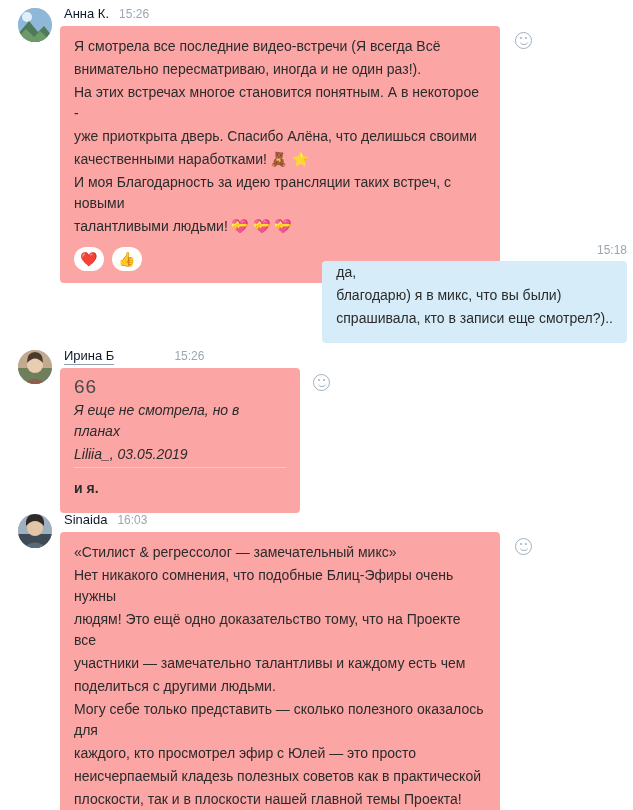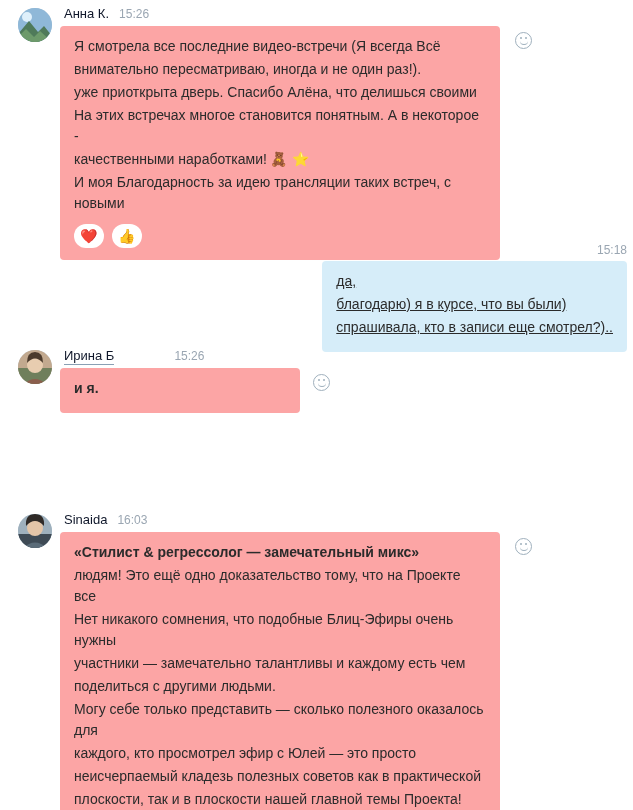--- a/index.html
+++ b/index.html
@@ -119,26 +119,25 @@
   .out-time {
     text-align: right;
     padding-right: 18px;
     font-size: 12px;
     color: #9aa6b2;
   }
   .bubble-out {
     margin-top: 4px;
     background: #d6edf9;
     border-radius: 4px;
-    padding: 10px 14px 12px 14px;
+    padding: 1px 14px 12px 14px;
     color: #2b2b2b;
     font-size: 14px;
     line-height: 21px;
     max-width: 320px;
-    text-decoration: underline;
   }
   .bubble-out p { margin: 0 0 2px 0; }
 
   
   .quote {
     font-size: 14px;
     line-height: 21px;
   }
   .quote-marks {
     font-size: 19px;
@@ -157,21 +156,21 @@
     color: #2b2b2b;
     margin: 0 0 10px 0;
   }
   .quote-rule {
     border: 0;
     border-top: 1px solid #cdd6de;
     margin: 0 0 10px 0;
   }
   .quote-reply { margin: 0; font-weight: bold; }
 
-  .strong-line { font-weight: bold; }
+  .strong-line { font-weight: normal; }
 
   .name-underline {
     display: inline-block;
     border-bottom: 1px solid #8aa0b4;
     padding-bottom: 1px;
   }
 </style>
 </head>
 <body>
 
@@ -190,43 +189,44 @@
 
     <div class="in-block">
       <div class="meta">
         <span class="author">Анна К.</span>
         <span class="time">15:26</span>
       </div>
 
       <div class="bubble-in" style="width:440px;">
         <p>Я смотрела все последние видео-встречи (Я всегда Всё</p>
         <p>внимательно пересматриваю, иногда и не один раз!).</p>
+        <p>На этих встречах многое становится понятным. А в некоторое -</p>
         <p>уже приоткрыта дверь. Спасибо Алёна, что делишься своими</p>
-        <p>На этих встречах многое становится понятным. А в некоторое -</p>
         <p>качественными наработками! 🧸 ⭐</p>
         <p>И моя Благодарность за идею трансляции таких встреч, с новыми</p>
+        <p>талантливыми людьми! 💝 💝 💝</p>
 
         <div class="reactions">
           <div class="reaction">❤️</div>
           <div class="reaction">👍</div>
         </div>
       </div>
 
       <div class="react-smiley" style="left:515px; top:26px;">
           <i></i>
         </div>
     </div>
   </div>
 
   <div style="position:absolute; top:243px; left:12px; width:633px;">
     <div class="out-time">15:18</div>
     <div class="out-wrap">
       <div class="bubble-out">
         <p>да,</p>
-        <p>благодарю) я в курсе, что вы были)</p>
+        <p>благодарю) я в микс, что вы были)</p>
         <p>спрашивала, кто в записи еще смотрел?)..</p>
       </div>
     </div>
   </div>
 
   <div class="msg-row" style="position:absolute; top:348px; left:0; width:505px;">
 
     <div class="avatar" style="top:2px;">
       <svg viewBox="0 0 34 34" aria-hidden="true">
         <rect width="34" height="34" fill="#c2a98f"></rect>
@@ -237,20 +237,26 @@
       </svg>
     </div>
 
     <div class="in-block">
       <div class="meta">
         <span class="author name-underline">Ирина Б</span>
         <span class="time" style="margin-left:50px;text-align:center;">15:26</span>
       </div>
 
       <div class="bubble-in" style="width:240px;">
+        <div class="quote">
+          <div class="quote-marks">66</div>
+          <p class="quote-text">Я еще не смотрела, но в планах</p>
+          <p class="quote-author">Liliia_, 03.05.2019</p>
+          <hr class="quote-rule">
+        </div>
         <p class="quote-reply">и я.</p>
       </div>
 
       <div class="react-smiley" style="left:313px; top:26px;">
           <i></i>
         </div>
     </div>
   </div>
 
   <div class="msg-row" style="position:absolute; top:512px; left:0; width:633px;">
@@ -266,22 +272,22 @@
     </div>
 
     <div class="in-block">
       <div class="meta">
         <span class="author">Sinaida</span>
         <span class="time">16:03</span>
       </div>
 
       <div class="bubble-in" style="width:440px;">
         <p class="strong-line">«Стилист &amp; регрессолог — замечательный микс»</p>
+        <p>Нет никакого сомнения, что подобные Блиц-Эфиры очень нужны</p>
         <p>людям! Это ещё одно доказательство тому, что на Проекте все</p>
-        <p>Нет никакого сомнения, что подобные Блиц-Эфиры очень нужны</p>
         <p>участники — замечательно талантливы и каждому есть чем</p>
         <p>поделиться с другими людьми.</p>
         <p>Могу себе только представить — сколько полезного оказалось для</p>
         <p>каждого, кто просмотрел эфир с Юлей — это просто</p>
         <p>неисчерпаемый кладезь полезных советов как в практической</p>
         <p>плоскости, так и в плоскости нашей главной темы Проекта!</p>
 
       </div>
 
       <div class="react-smiley" style="left:515px; top:26px;">

